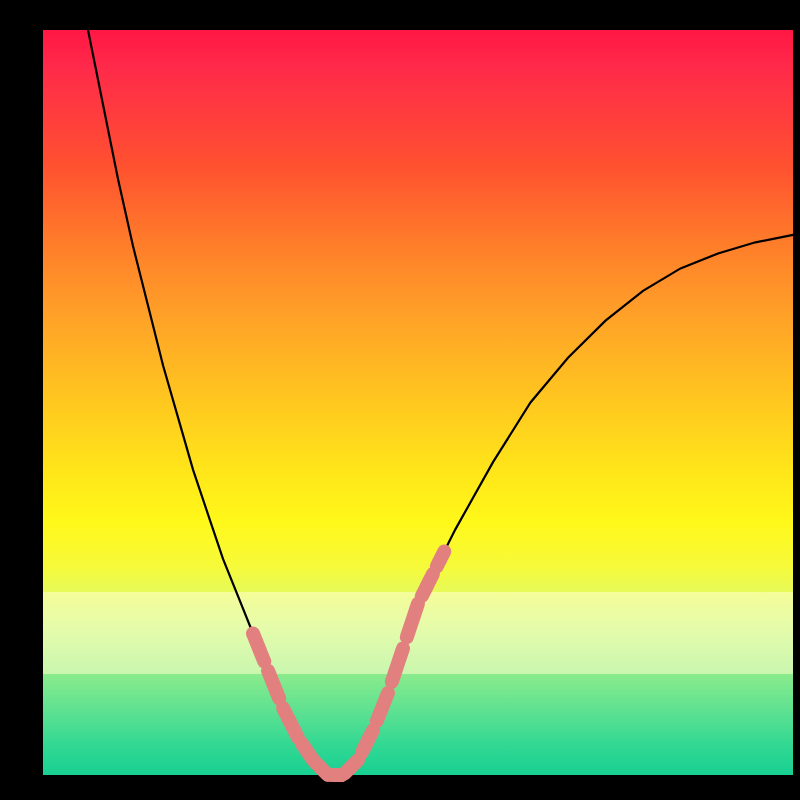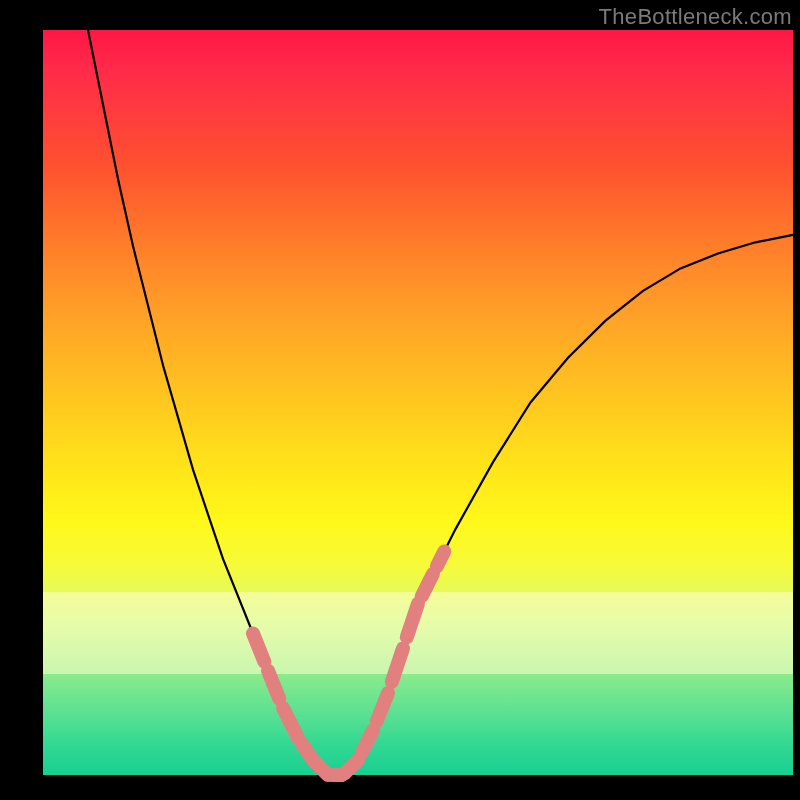--- a/index.html
+++ b/index.html
@@ -102,14 +102,13 @@
         <path d="M288.8 745.0 L292.0 745.0 L295.3 745.0 L298.6 745.0 L301.9 743.1 L305.2 739.9 L308.4 736.6 L311.7 733.4 L315.0 730.1" class="beads"></path>
         <path d="M318.8 722.6 L320.2 719.9 L321.6 717.1 L323.0 714.3 L324.4 711.5 L325.8 708.7 L327.2 705.9 L328.6 703.1 L330.0 700.3" class="beads"></path>
         <path d="M333.8 691.0 L335.2 687.5 L336.6 684.0 L338.0 680.5 L339.4 677.0 L340.8 673.5 L342.2 670.0 L343.6 666.5 L345.0 663.0" class="beads"></path>
         <path d="M348.8 651.9 L350.2 647.7 L351.6 643.5 L353.0 639.3 L354.4 635.1 L355.8 630.9 L357.2 626.7 L358.6 622.5 L360.0 618.4" class="beads"></path>
         <path d="M363.8 607.2 L365.2 603.0 L366.6 598.8 L368.0 594.6 L369.4 590.4 L370.8 586.2 L372.2 582.0 L373.6 577.8 L375.0 573.6" class="beads"></path>
         <path d="M378.8 566.2 L380.2 563.4 L381.6 560.6 L383.0 557.8 L384.4 555.0 L385.8 552.2 L387.2 549.4 L388.6 546.6 L390.0 543.9" class="beads"></path>
         <path d="M393.8 536.4 L394.7 534.5 L395.6 532.7 L396.6 530.8 L397.5 528.9 L398.4 527.1 L399.4 525.2 L400.3 523.4 L401.3 521.5" class="beads"></path>
       </g>
   </svg>
 
-  <div class="watermark">TheBottleneck.com</div>
 </div>
 
 </body></html>

